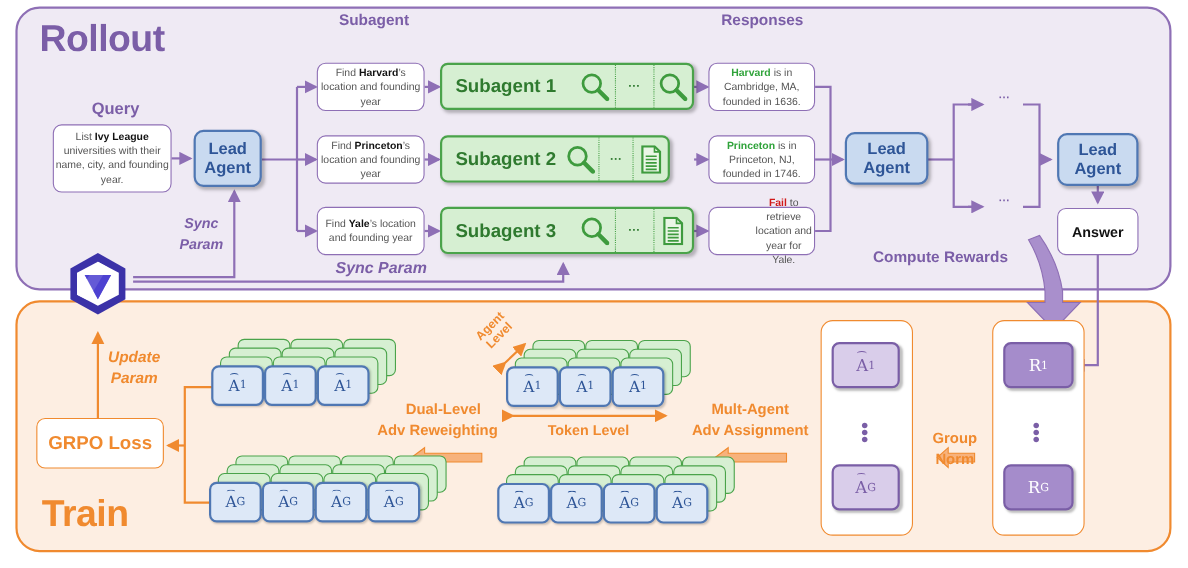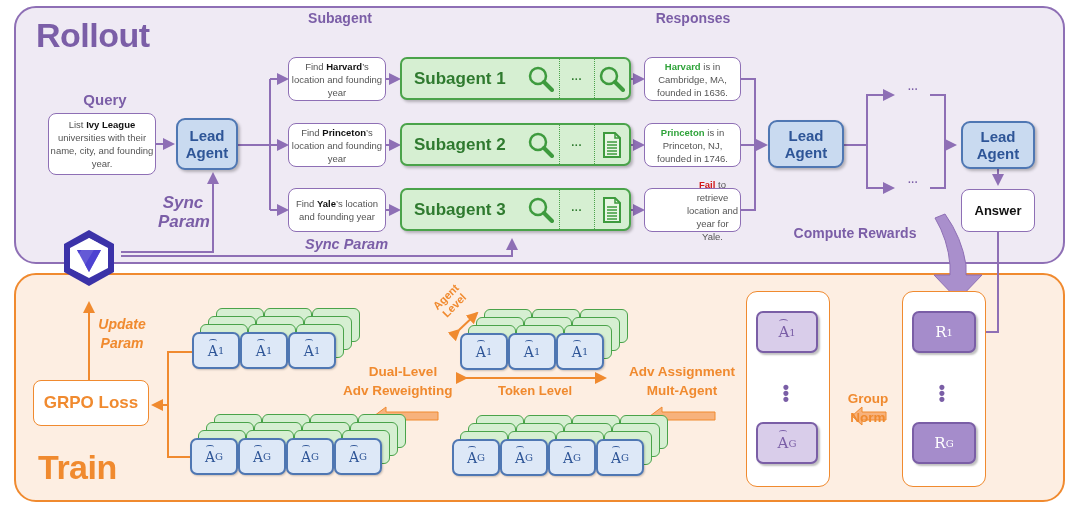--- a/index.html
+++ b/index.html
@@ -130,21 +130,21 @@
 <div class="abs purple-label" style="left:70px;top:91px;width:70px;font-size:15px;">Query</div>
 <div class="abs white-box" style="left:48px;top:113px;width:108px;height:62px;">
   <span><span>List </span><b>Ivy League</b> <span>universities with their name, city, and founding year.</span></span>
 </div>
 
 <div class="abs lead-agent" style="left:176px;top:118px;width:62px;height:52px;">
   <span>Lead</span>
     <span>Agent</span>
 </div>
 
-<div class="abs purple-label italic" style="left:158px;top:193px;width:50px;line-height:19px;font-size:17px;">
+<div class="abs purple-label italic" style="left:158px;top:193px;width:50px;line-height:19px;font-size:13px;">
   <div>Sync</div>
     <div>Param</div>
 </div>
 <div class="abs purple-label italic" style="left:305px;top:236px;font-size:14.5px;">Sync Param</div>
 
 <div class="abs" style="left:58px;top:228px;width:62px;height:60px;">
   <svg width="62" height="60" viewBox="0 0 62 60">
     <polygon points="31,2 56,16 56,44 31,58 6,44 6,16" fill="#3b32a8"></polygon>
     <polygon points="31,10 50,20 50,40 31,50 12,40 12,20" fill="#ffffff"></polygon>
     <polygon points="19,22 43,22 31,44" fill="#5a4fd9"></polygon>
@@ -175,21 +175,21 @@
   <span class="sep"></span>
   <span class="dots">···</span>
   <span class="sep"></span>
   <span class="sa-cell" style="width:36px">
       <svg width="26" height="26" viewBox="0 0 26 26">
         <circle cx="10" cy="10" r="8" fill="none" stroke="#3e9b3e" stroke-width="2.5"></circle>
         <line x1="16" y1="16" x2="24" y2="24" stroke="#3e9b3e" stroke-width="4" stroke-linecap="round"></line>
       </svg>
     </span>
 </div>
-<div class="abs subagent" style="left:400px;top:123px;width:231px;height:43px;">
+<div class="abs subagent" style="left:400px;top:123px;width:209px;height:43px;">
   <span class="sa-label">Subagent 2</span>
   <span class="sa-cell" style="width:36px">
       <svg width="26" height="26" viewBox="0 0 26 26">
         <circle cx="10" cy="10" r="8" fill="none" stroke="#3e9b3e" stroke-width="2.5"></circle>
         <line x1="16" y1="16" x2="24" y2="24" stroke="#3e9b3e" stroke-width="4" stroke-linecap="round"></line>
       </svg>
     </span>
   <span class="sep"></span>
   <span class="dots">···</span>
   <span class="sep"></span>
@@ -381,22 +381,22 @@
 <div class="abs orange-label" style="left:373px;top:362px;width:70px;">
   <div style="margin-left:-10px">Dual-Level</div>
     <div style="margin-left:-30px">Adv Reweighting</div>
 </div>
 <div class="abs orange-label" style="left:425px;top:289px;width:50px;font-size:11px;line-height:12px;transform:rotate(-45deg);">
   <div>Agent</div>
     <div>Level</div>
 </div>
 <div class="abs orange-label" style="left:490px;top:381px;width:90px;font-size:13px;">Token Level</div>
 <div class="abs orange-label" style="left:622px;top:362px;width:120px;">
-  <div>Adv Assignment</div>
-    <div>Mult-Agent</div>
+  <div>Mult-Agent</div>
+    <div>Adv Assignment</div>
 </div>
 
 <div class="abs orange-box" style="left:746px;top:291px;width:84px;height:196px;"></div>
 <div class="abs purple-tile light" style="left:756px;top:311px;width:62px;height:42px;">
   <span class="hatA">A</span>
     <span class="sub">1</span>
 </div>
 <div class="abs vdots" style="left:776px;top:384px;width:20px;">•<br>•<br>•</div>
 <div class="abs purple-tile light" style="left:756px;top:422px;width:62px;height:42px;">
   <span class="hatA">A</span>

